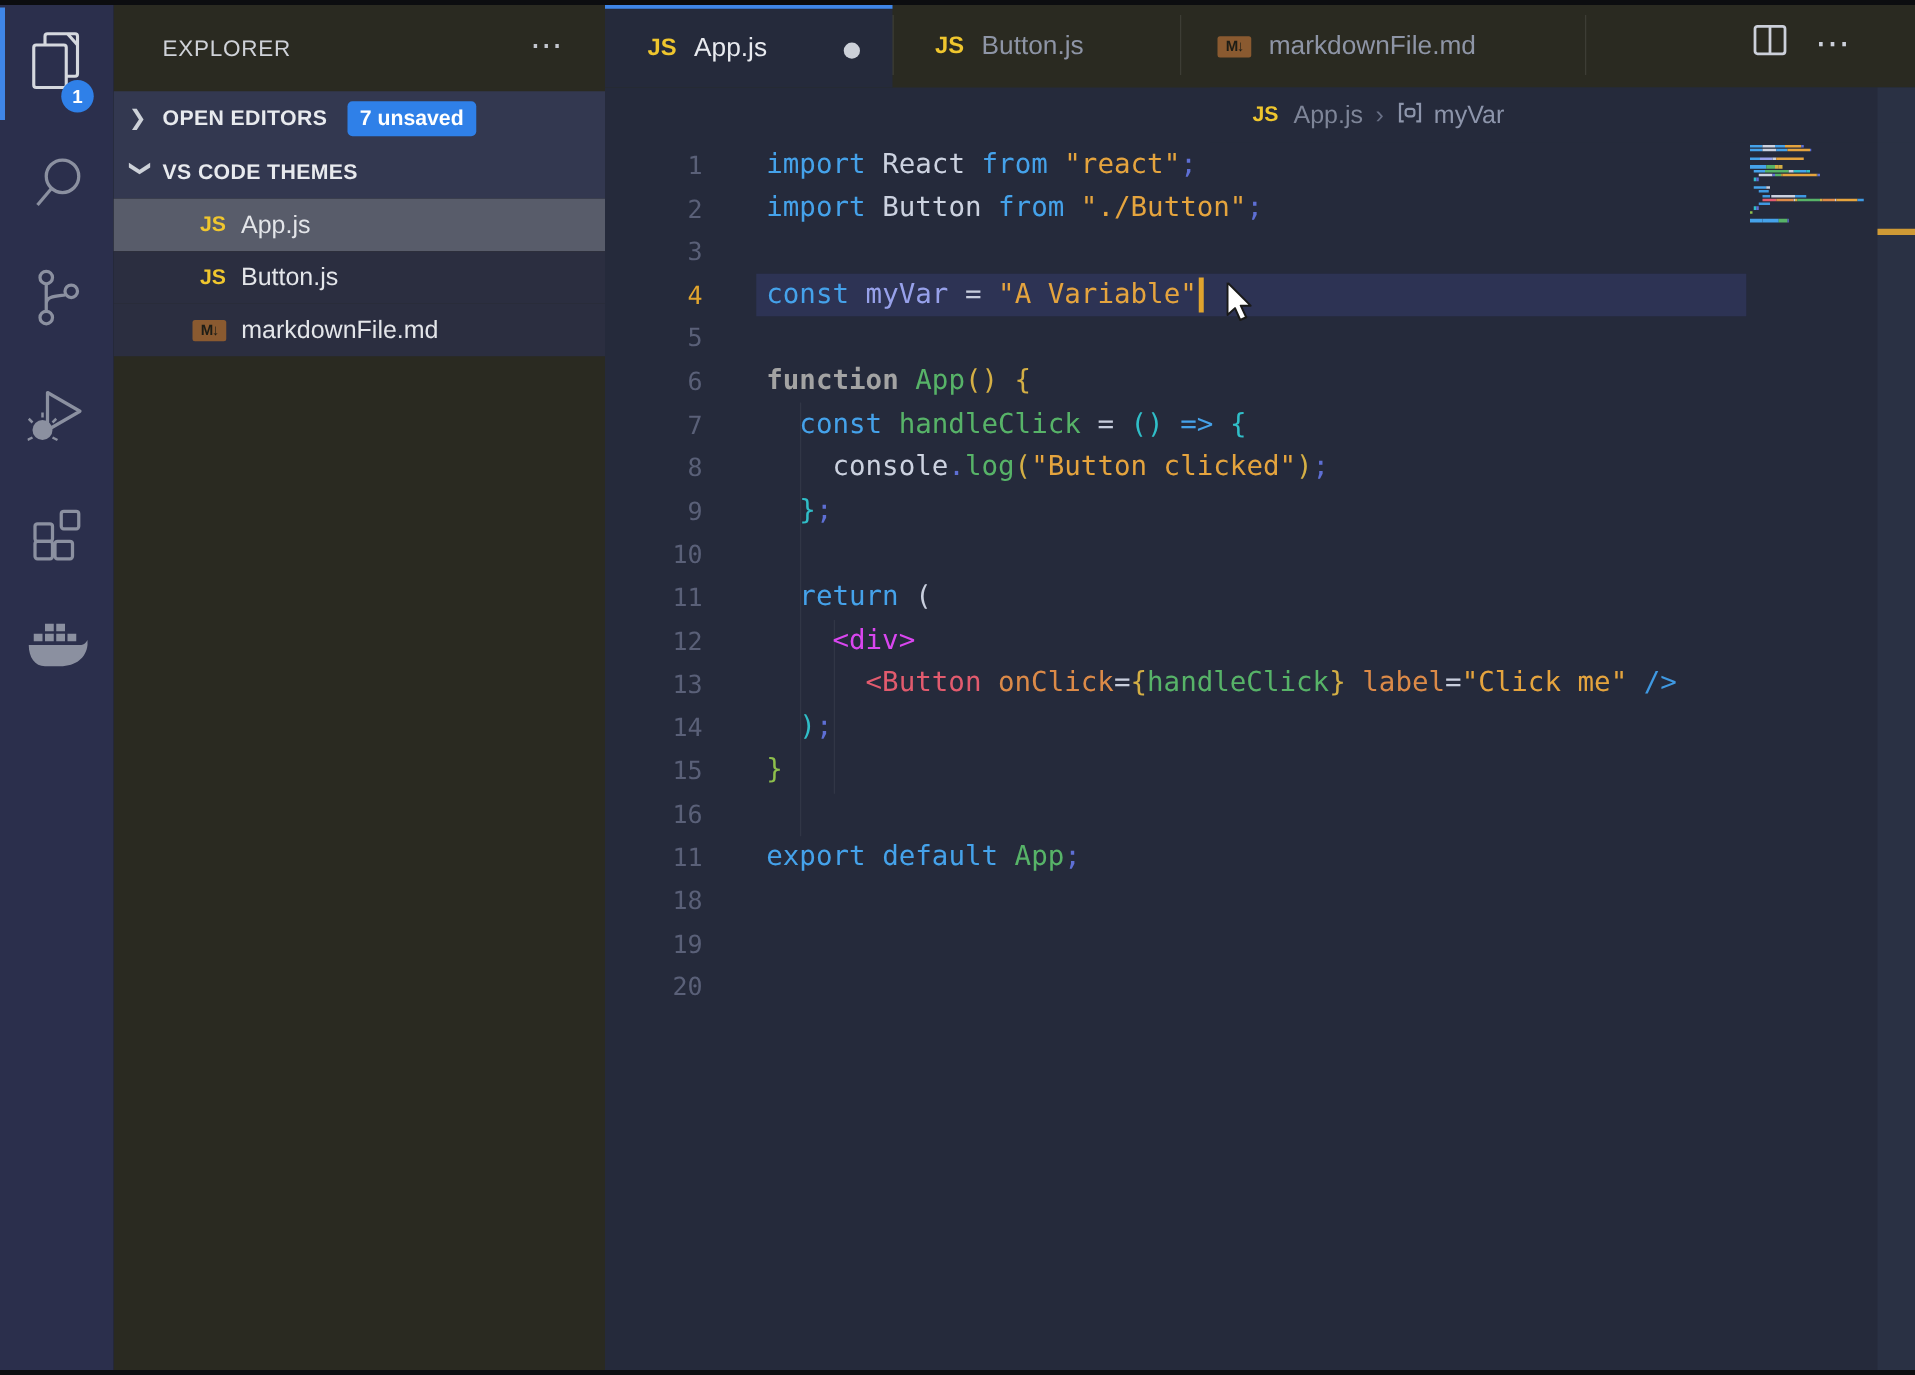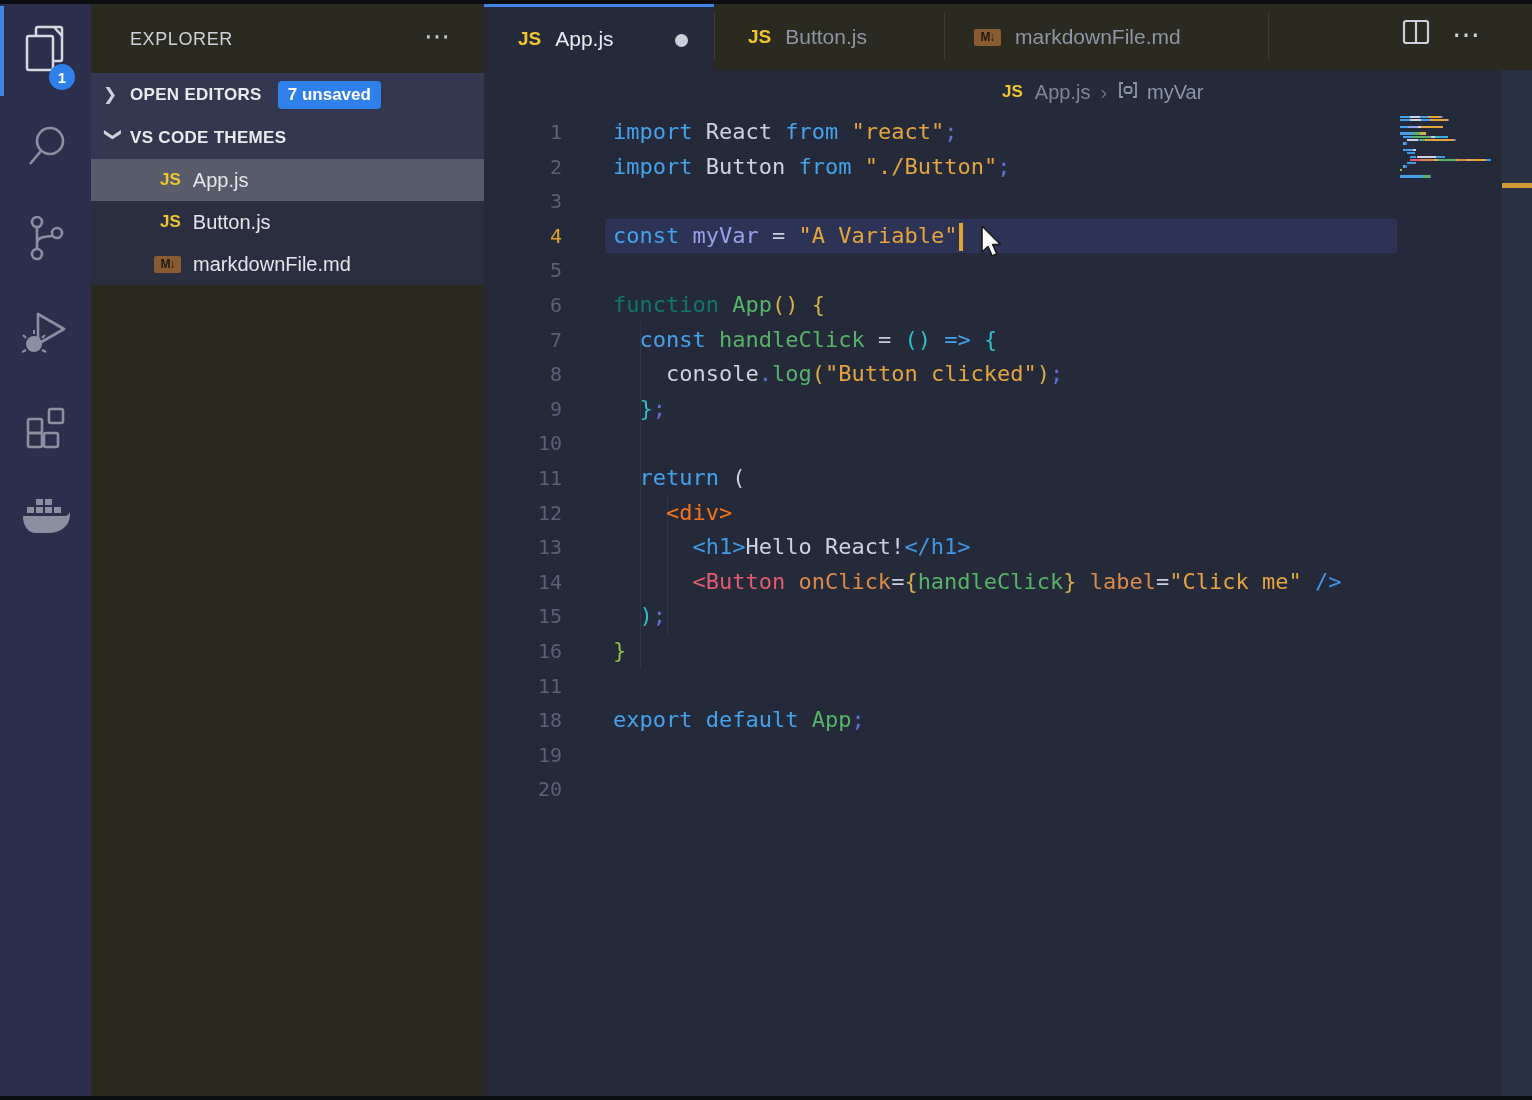--- a/index.html
+++ b/index.html
@@ -267,28 +267,27 @@
     <div class="gnum">18</div>
     <div class="gnum">19</div>
     <div class="gnum">20</div>
   </div>
 <div id="code-lines" class="abs">
     <div class="cline"><span style="display: inline-block; width: 0px;"></span><span style="color: rgb(69, 162, 234);">import</span><span style="color: rgb(204, 210, 224);"> React</span><span style="color: rgb(69, 162, 234);"> from</span><span style="color: rgb(229, 164, 62);"> "react"</span><span style="color: rgb(94, 111, 212);">;</span></div>
     <div class="cline"><span style="display: inline-block; width: 0px;"></span><span style="color: rgb(69, 162, 234);">import</span><span style="color: rgb(204, 210, 224);"> Button</span><span style="color: rgb(69, 162, 234);"> from</span><span style="color: rgb(229, 164, 62);"> "./Button"</span><span style="color: rgb(94, 111, 212);">;</span></div>
     <div class="cline"><span style="display: inline-block; width: 0px;"></span></div>
     <div class="cline"><span style="display: inline-block; width: 0px;"></span><span style="color: rgb(69, 162, 234);">const</span><span style="color: rgb(151, 161, 234);"> myVar</span><span style="color: rgb(200, 206, 221);"> =</span><span style="color: rgb(229, 164, 62);"> "A Variable"</span><span class="caret"></span></div>
     <div class="cline"><span style="display: inline-block; width: 0px;"></span></div>
-    <div class="cline"><span style="display: inline-block; width: 0px;"></span><span style="color: #0f766e;">function</span><span style="color: rgb(87, 179, 104);"> App</span><span style="color: rgb(212, 175, 69);">()</span><span style="color: rgb(212, 175, 69);"> {</span></div>
+    <div class="cline"><span style="display: inline-block; width: 0px;"></span><span style="color: #a3a3a3; font-weight: bold;">function</span><span style="color: rgb(87, 179, 104);"> App</span><span style="color: rgb(212, 175, 69);">()</span><span style="color: rgb(212, 175, 69);"> {</span></div>
     <div class="cline"><span style="display: inline-block; width: 26.48px;"></span><span style="color: rgb(69, 162, 234);">const</span><span style="color: rgb(87, 179, 104);"> handleClick</span><span style="color: rgb(200, 206, 221);"> =</span><span style="color: rgb(48, 190, 200);"> ()</span><span style="color: rgb(69, 162, 234);"> =&gt;</span><span style="color: rgb(48, 190, 200);"> {</span></div>
     <div class="cline"><span style="display: inline-block; width: 52.96px;"></span><span style="color: rgb(204, 210, 224);">console</span><span style="color: rgb(94, 111, 212);">.</span><span style="color: rgb(87, 179, 104);">log</span><span style="color: rgb(212, 175, 69);">(</span><span style="color: rgb(229, 164, 62);">"Button clicked"</span><span style="color: rgb(212, 175, 69);">)</span><span style="color: rgb(94, 111, 212);">;</span></div>
     <div class="cline"><span style="display: inline-block; width: 26.48px;"></span><span style="color: rgb(48, 190, 200);">}</span><span style="color: rgb(94, 111, 212);">;</span></div>
     <div class="cline"><span style="display: inline-block; width: 0px;"></span></div>
     <div class="cline"><span style="display: inline-block; width: 26.48px;"></span><span style="color: rgb(69, 162, 234);">return</span><span style="color: rgb(200, 206, 221);"> (</span></div>
-    <div class="cline"><span style="display: inline-block; width: 52.96px;"></span><span style="color: #f97316;">&lt;div&gt;</span></div>
-    <div class="cline"><span style="display: inline-block; width: 79.44px;"></span><span style="color: rgb(63, 153, 226);">&lt;h1&gt;</span><span style="color: rgb(204, 210, 224);">Hello React!</span><span style="color: rgb(63, 153, 226);">&lt;/h1&gt;</span></div>
+    <div class="cline"><span style="display: inline-block; width: 52.96px;"></span><span style="color: #d946ef;">&lt;div&gt;</span></div>
     <div class="cline"><span style="display: inline-block; width: 79.44px;"></span><span style="color: rgb(226, 91, 110);">&lt;Button</span><span style="color: rgb(220, 138, 72);"> onClick</span><span style="color: rgb(200, 206, 221);">=</span><span style="color: rgb(212, 175, 69);">{</span><span style="color: rgb(87, 179, 104);">handleClick</span><span style="color: rgb(212, 175, 69);">}</span><span style="color: rgb(220, 138, 72);"> label</span><span style="color: rgb(200, 206, 221);">=</span><span style="color: rgb(229, 164, 62);">"Click me"</span><span style="color: rgb(63, 153, 226);"> /&gt;</span></div>
     <div class="cline"><span style="display: inline-block; width: 26.48px;"></span><span style="color: rgb(48, 190, 200);">)</span><span style="color: rgb(94, 111, 212);">;</span></div>
     <div class="cline"><span style="display: inline-block; width: 0px;"></span><span style="color: rgb(142, 191, 76);">}</span></div>
     <div class="cline"><span style="display: inline-block; width: 0px;"></span></div>
     <div class="cline"><span style="display: inline-block; width: 0px;"></span><span style="color: rgb(69, 162, 234);">export</span><span style="color: rgb(69, 162, 234);"> default</span><span style="color: rgb(87, 179, 104);"> App</span><span style="color: rgb(94, 111, 212);">;</span></div>
     <div class="cline"><span style="display: inline-block; width: 0px;"></span></div>
   </div>
 <div id="minimap" class="abs">
     <div class="mrow">
       <i style="position: absolute; left: 0px; top: 0px; width: 9.9px; height: 2.2px; background: rgb(69, 162, 234);"></i>

